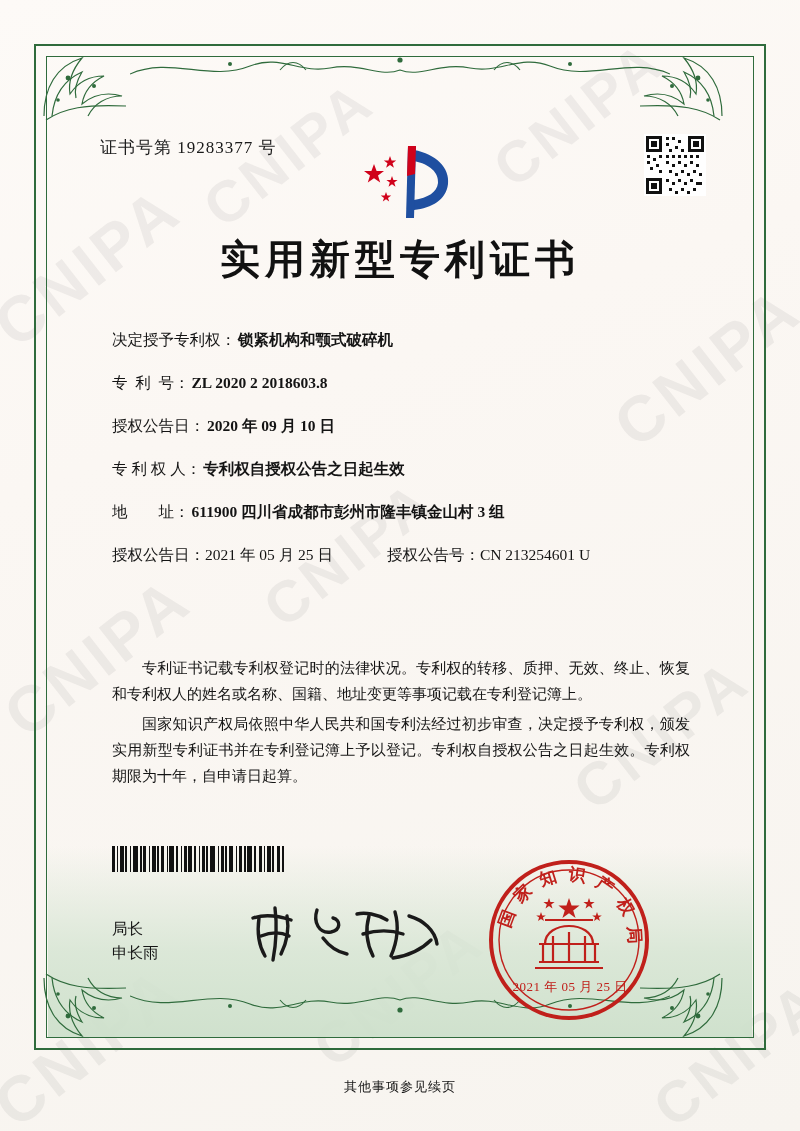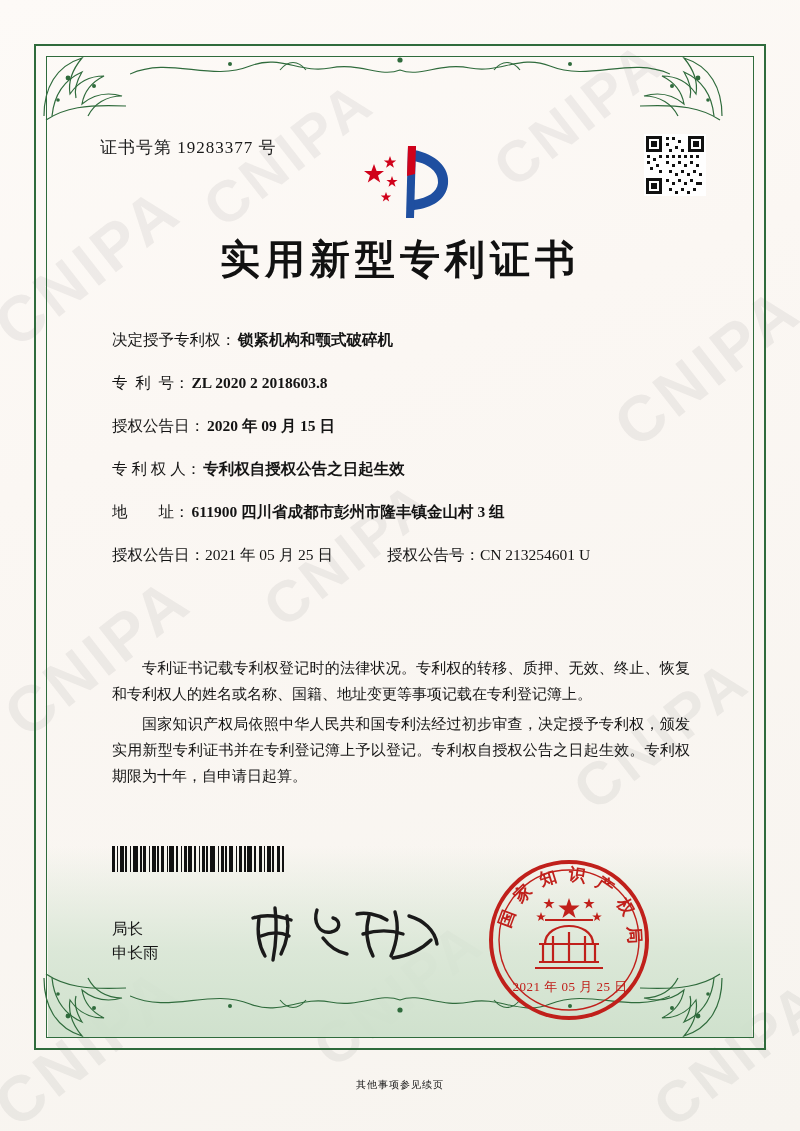--- a/index.html
+++ b/index.html
@@ -223,21 +223,21 @@
     width: 800px;
     text-align: center;
     font-size: 14.5px;
     color: #141414;
   }
   .footer-note {
     position: absolute;
     left: 0; top: 1078px;
     width: 800px;
     text-align: center;
-    font-size: 10px;
+    font-size: 13px;
     color: #141414;
     letter-spacing: 1px;
   }
 </style>
 </head>
 <body>
 
 <div class="page">
 
   <div class="watermarks">
@@ -405,21 +405,21 @@
     <div class="field">
       <span class="lbl">决定授予专利权：</span>
       <span class="val">锁紧机构和颚式破碎机</span>
     </div>
     <div class="field">
       <span class="lbl">专  利  号：</span>
       <span class="val">ZL 2020 2 2018603.8</span>
     </div>
     <div class="field">
       <span class="lbl">授权公告日：</span>
-      <span class="val">2020 年 09 月 15 日</span>
+      <span class="val">2020 年 09 月 10 日</span>
     </div>
     <div class="field">
       <span class="lbl">专 利 权 人：</span>
       <span class="val">专利权自授权公告之日起生效</span>
     </div>
     <div class="field">
       <span class="lbl">地        址：</span>
       <span class="val">611900 四川省成都市彭州市隆丰镇金山村 3 组</span>
     </div>
     <div class="field-inline">

